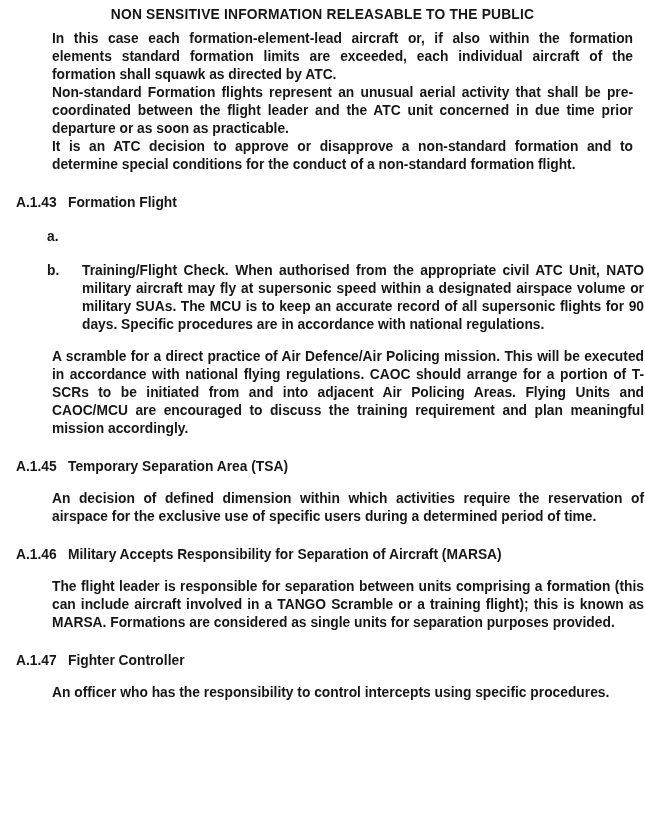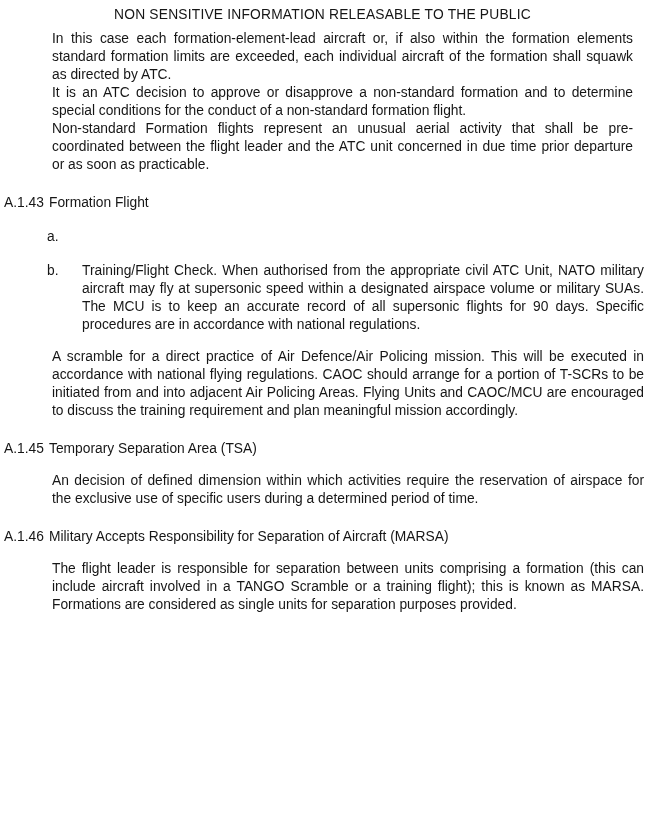--- a/index.html
+++ b/index.html
@@ -9,36 +9,38 @@
     width: 645px;
     height: 828px;
     margin: 0 auto;
     background: #ffffff;
     color: #161616;
     font-family: "Liberation Sans", sans-serif;
     font-size: 13.8px;
     line-height: 18px;
     padding-top: 6px;
     overflow: hidden;
+    font-weight: bold;
   }
   .doc-header {
     text-align: center;
     letter-spacing: 0.2px;
   }
   .intro {
     margin: 6px 0 0 52px;
     padding-right: 12px;
   }
   .para {
     text-align: justify;
   }
   .section-heading {
     display: flex;
     margin-top: 20px;
-    padding-left: 4px;
+    padding-left: 16px;
+    gap: 7px;
   }
   .sec-num {
     flex: none;
     width: 45px;
   }
   .sec-title {
     flex: 1;
   }
   .body-para {
     margin: 14px 0 0 52px;
@@ -62,22 +64,22 @@
 </style>
 </head>
 <body>
 
 <div class="page">
 
   <div class="doc-header">NON SENSITIVE INFORMATION RELEASABLE TO THE PUBLIC</div>
 
   <div class="intro">
     <p class="para">In this case each formation-element-lead aircraft or, if also within the formation elements standard formation limits are exceeded, each individual aircraft of the formation shall squawk as directed by ATC.</p>
+    <p class="para">Non-standard Formation flights represent an unusual aerial activity that shall be pre-coordinated between the flight leader and the ATC unit concerned in due time prior departure or as soon as practicable.</p>
     <p class="para">It is an ATC decision to approve or disapprove a non-standard formation and to determine special conditions for the conduct of a non-standard formation flight.</p>
-    <p class="para">Non-standard Formation flights represent an unusual aerial activity that shall be pre-coordinated between the flight leader and the ATC unit concerned in due time prior departure or as soon as practicable.</p>
   </div>
 
   <div class="section">
     <div class="section-heading">
       <span class="sec-num">A.1.43</span>
       <span class="sec-title">Formation Flight</span>
     </div>
     <div class="list-item">
       <span class="item-letter">a.</span>
     </div>
@@ -100,14 +102,21 @@
   </div>
 
   <div class="section">
     <div class="section-heading">
       <span class="sec-num">A.1.46</span>
       <span class="sec-title">Military Accepts Responsibility for Separation of Aircraft (MARSA)</span>
     </div>
     <p class="body-para">The flight leader is responsible for separation between units comprising a formation (this can include aircraft involved in a TANGO Scramble or a training flight); this is known as MARSA. Formations are considered as single units for separation purposes provided.</p>
   </div>
 
+  <div class="section">
+    <div class="section-heading">
+      <span class="sec-num">A.1.47</span>
+      <span class="sec-title">Fighter Controller</span>
+    </div>
+    <p class="body-para">An officer who has the responsibility to control intercepts using specific procedures.</p>
+  </div>
 
 </div>
 
 </body></html>

